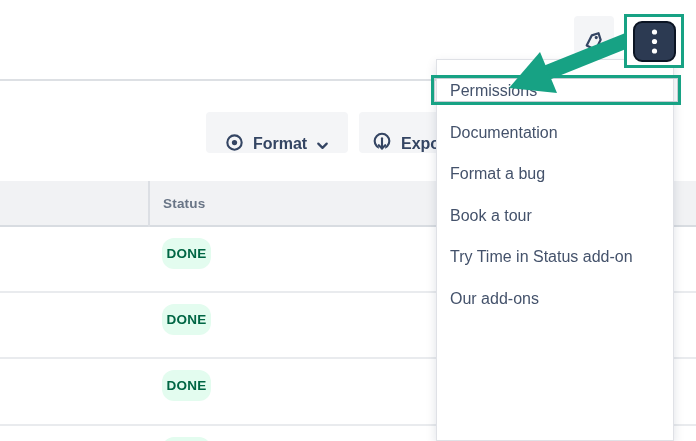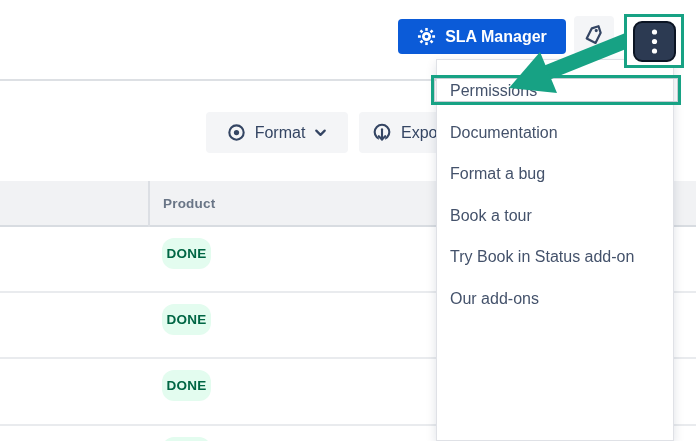--- a/index.html
+++ b/index.html
@@ -18,21 +18,21 @@
                   font-size:13.5px; font-weight:700; color:#697586; letter-spacing:.2px; z-index:2; }
   .row-divider { position:absolute; left:0; width:696px; height:1.5px; background:#E9EBEE; z-index:1; }
   .rd1 { top:291px; } .rd2 { top:357px; } .rd3 { top:424px; }
   .status-badge { position:absolute; left:162px; width:49px; height:31px; background:#E3FCEF;
                   color:#006644; font-size:13.5px; font-weight:700; border-radius:12px;
                   display:flex; align-items:center; justify-content:center; z-index:2; letter-spacing:.2px; }
   .b1 { top:238px; } .b2 { top:304px; } .b3 { top:370px; } .b4 { top:437px; }
 
   
   .btn-gray { position:absolute; background:#F4F5F7; border-radius:4px; display:flex;
-              align-items:center; color:#344563; font-size:16px; font-weight:400; z-index:2; cursor:pointer; }
+              align-items:flex-end; color:#344563; font-size:16px; font-weight:700; z-index:2; cursor:pointer; }
   .format-btn { left:206px; top:112px; width:142px; height:41px; justify-content:center; gap:8px; }
   .export-btn { left:359px; top:112px; width:130px; height:41px; padding-left:12px; gap:8px; }
   .tag-btn    { left:574px; top:16px;  width:40px;  height:38px; justify-content:center; z-index:3; }
 
   .sla-btn { position:absolute; left:398px; top:19px; width:168px; height:35px; background:#0B5BD8;
              border-radius:4px; display:flex; align-items:center; justify-content:center; gap:9px;
              color:#fff; font-size:16px; font-weight:700; z-index:3; cursor:pointer; }
 
   
   .menu-panel { position:absolute; left:436px; top:59px; width:238px; height:382px; background:#fff;
@@ -54,21 +54,21 @@
 </head>
 <body>
 
 <div id="screen">
 
   <div class="top-divider"></div>
 
   <div>
     <div class="table-header"></div>
     <div class="col-divider"></div>
-    <div class="status-header-label">Product</div>
+    <div class="status-header-label">Status</div>
 
     <div class="row-divider rd1"></div>
     <div class="row-divider rd2"></div>
     <div class="row-divider rd3"></div>
 
     <div class="status-badge b1">DONE</div>
     <div class="status-badge b2">DONE</div>
     <div class="status-badge b3">DONE</div>
     <div class="status-badge b4">DONE</div>
   </div>
@@ -95,58 +95,38 @@
         <line x1="12" y1="10" x2="12" y2="21" stroke="#F4F5F7" stroke-width="7"></line>
         <g stroke="#344563" stroke-width="2.3" fill="none" stroke-linecap="round" stroke-linejoin="round">
           <line x1="12" y1="8" x2="12" y2="19"></line>
           <polyline points="8.5,15.5 12,19 15.5,15.5"></polyline>
         </g>
       </svg>
     </span>
     <span>Export</span>
   </div>
 
-  <div class="sla-btn">
-    <span style="display:flex;">
-      <svg viewBox="0 0 24 24" width="19" height="19">
-        <g stroke="#fff" fill="none">
-          <circle cx="12" cy="12" r="4" stroke-width="3.4"></circle>
-          <g stroke-width="3.2">
-            <line x1="19.2" y1="12" x2="22.8" y2="12"></line>
-            <line x1="17.09" y1="17.09" x2="19.64" y2="19.64"></line>
-            <line x1="12" y1="19.2" x2="12" y2="22.8"></line>
-            <line x1="6.91" y1="17.09" x2="4.36" y2="19.64"></line>
-            <line x1="4.8" y1="12" x2="1.2" y2="12"></line>
-            <line x1="6.91" y1="6.91" x2="4.36" y2="4.36"></line>
-            <line x1="12" y1="4.8" x2="12" y2="1.2"></line>
-            <line x1="17.09" y1="6.91" x2="19.64" y2="4.36"></line>
-          </g>
-        </g>
-      </svg>
-    </span>
-    <span>SLA Manager</span>
-  </div>
 
   <div class="btn-gray tag-btn">
     <span style="display:flex;">
       <svg viewBox="0 0 24 24" width="24" height="24">
         <g transform="rotate(-18 12 12)">
           <path d="M4 13 L12 5 L19 5 L19 12 L11 20 Z" fill="none" stroke="#344563" stroke-width="2.2" stroke-linejoin="round"></path>
           <circle cx="15.5" cy="8.5" r="1.6" fill="#344563"></circle>
         </g>
       </svg>
     </span>
   </div>
 
   <div class="menu-panel">
     <div class="menu-item">Permissions</div>
     <div class="menu-item">Documentation</div>
     <div class="menu-item">Format a bug</div>
     <div class="menu-item">Book a tour</div>
-    <div class="menu-item">Try Book in Status add-on</div>
+    <div class="menu-item">Try Time in Status add-on</div>
     <div class="menu-item">Our add-ons</div>
   </div>
 
   <div class="hl-permissions"></div>
 
   <svg class="arrow-svg">
     <line x1="658" y1="28" x2="546" y2="73" stroke="#17A284" stroke-width="15"></line>
     <polygon points="509,88 540,52 557,93" fill="#17A284"></polygon>
   </svg>
 

